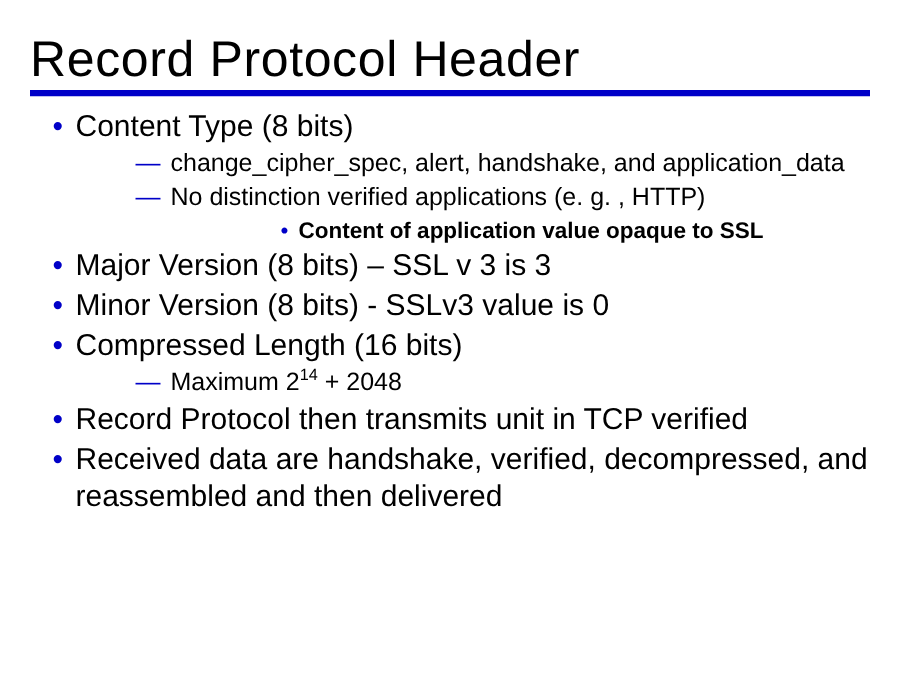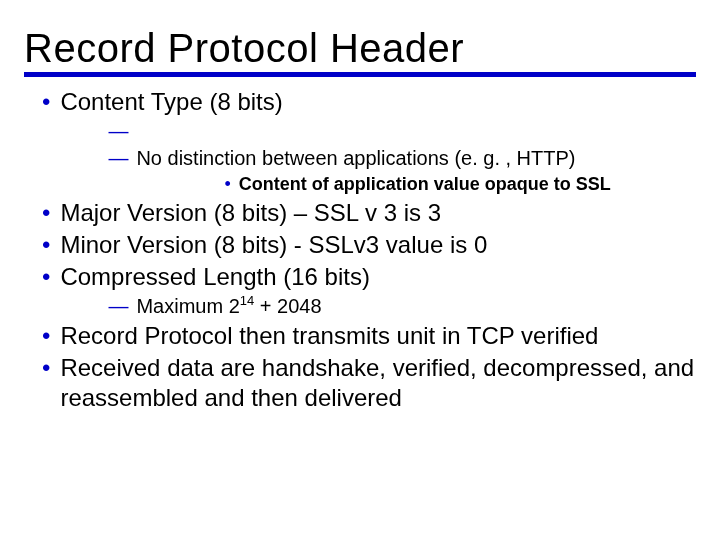--- a/index.html
+++ b/index.html
@@ -93,25 +93,26 @@
 
   <ul class="lvl1">
 
     <li>
       <span class="bullet">•</span>
       <span class="body">
         <span>Content Type (8 bits)</span>
         <ul class="lvl2">
           <li>
             <span class="bullet">—</span>
+            <span class="body">change_cipher_spec, alert, handshake, and application_data</span>
           </li>
           <li>
             <span class="bullet">—</span>
             <span class="body">
-              <span>No distinction between applications (e. g. , HTTP)</span>
+              <span>No distinction verified applications (e. g. , HTTP)</span>
               <ul class="lvl3">
                 <li>
                   <span class="bullet">•</span>
                   <span class="body">Content of application value opaque to SSL</span>
                 </li>
               </ul>
             </span>
           </li>
         </ul>
       </span>

